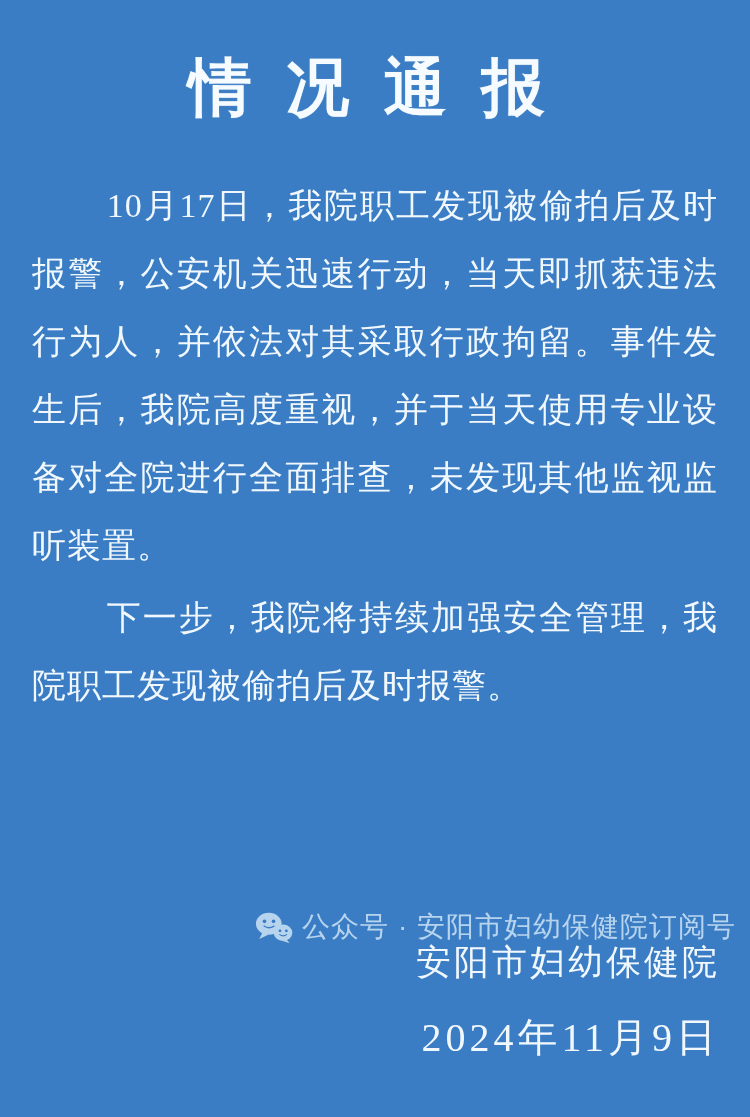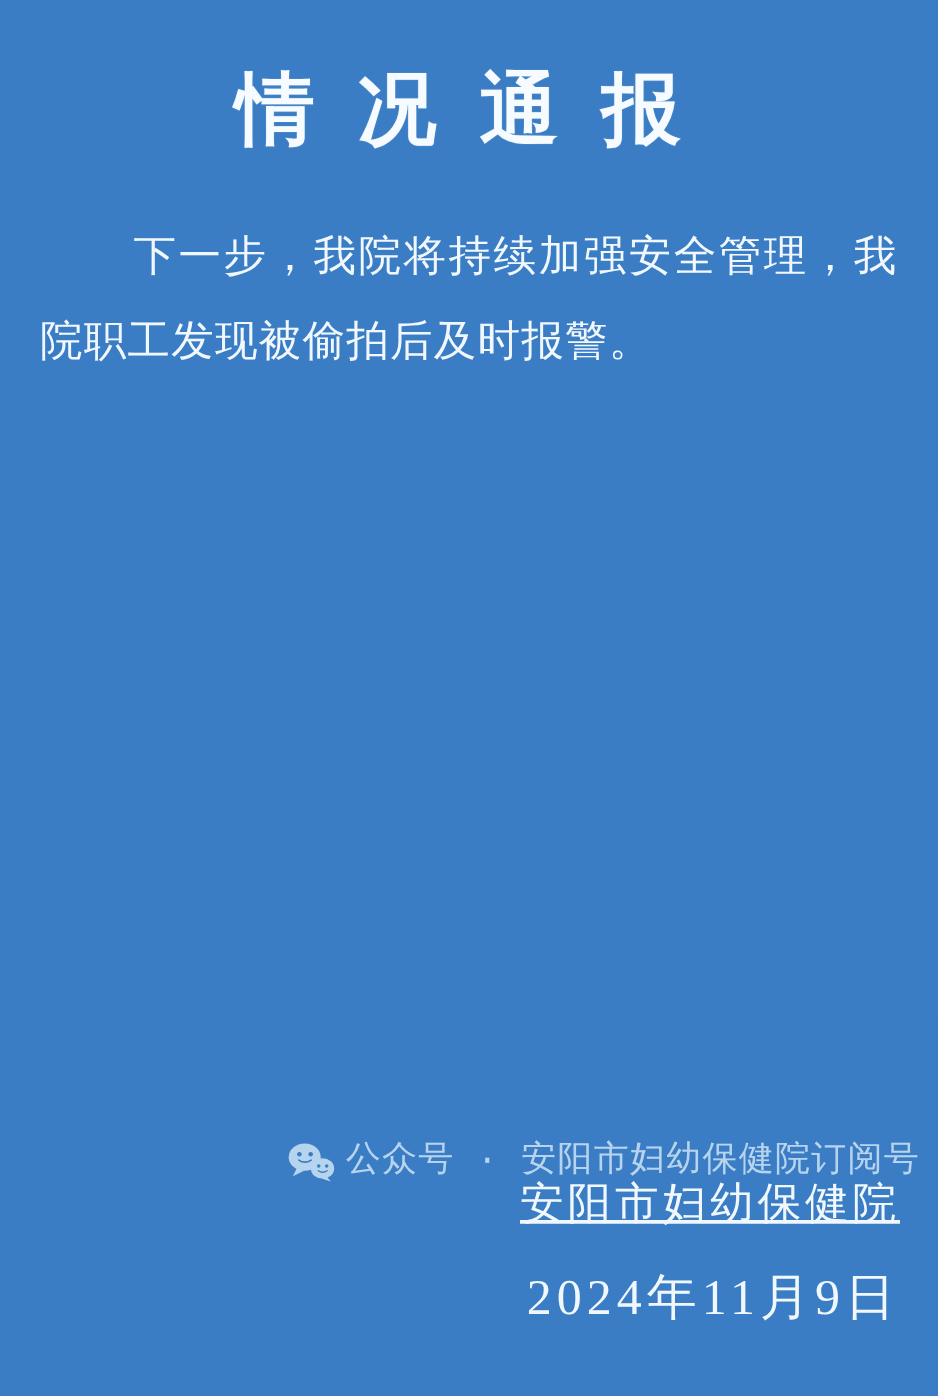--- a/index.html
+++ b/index.html
@@ -49,36 +49,35 @@
     position: absolute;
     top: 938px;
     right: 30px;
     text-align: right;
     color: #f1f8fd;
   }
   .signature {
     font-size: 35px;
     line-height: 50px;
     letter-spacing: 3px;
-    text-decoration: underline;
   }
   .date {
     font-size: 40px;
     line-height: 50px;
     margin-top: 25px;
     letter-spacing: 4px;
   }
   .footer {
     position: absolute;
     right: 14px;
     bottom: 9px;
     display: flex;
-    align-items: flex-end;
+    align-items: center;
     gap: 9px;
-    font-family: Liberation Mono, monospace;
+    font-family: Liberation Sans, sans-serif;
     font-size: 28px;
     letter-spacing: 1px;
     color: #c9e0f4;
     opacity: 0.88;
   }
   .wx-icon {
     display: inline-flex;
     width: 38px;
     height: 33px;
     color: #c9e0f4;
@@ -86,20 +85,21 @@
   .wx-icon svg { width: 100%; height: 100%; }
 </style>
 </head>
 <body>
 
 <div class="poster">
 
   <h1 class="title">情况通报</h1>
 
   <div class="body-text">
+    <p>10月17日，我院职工发现被偷拍后及时报警，公安机关迅速行动，当天即抓获违法行为人，并依法对其采取行政拘留。事件发生后，我院高度重视，并于当天使用专业设备对全院进行全面排查，未发现其他监视监听装置。</p>
     <p>下一步，我院将持续加强安全管理，我院职工发现被偷拍后及时报警。</p>
   </div>
 
   <div class="sign-block">
     <div class="signature">安阳市妇幼保健院</div>
     <div class="date">2024年11月9日</div>
   </div>
 
   <div class="footer">
     <span class="wx-icon">

